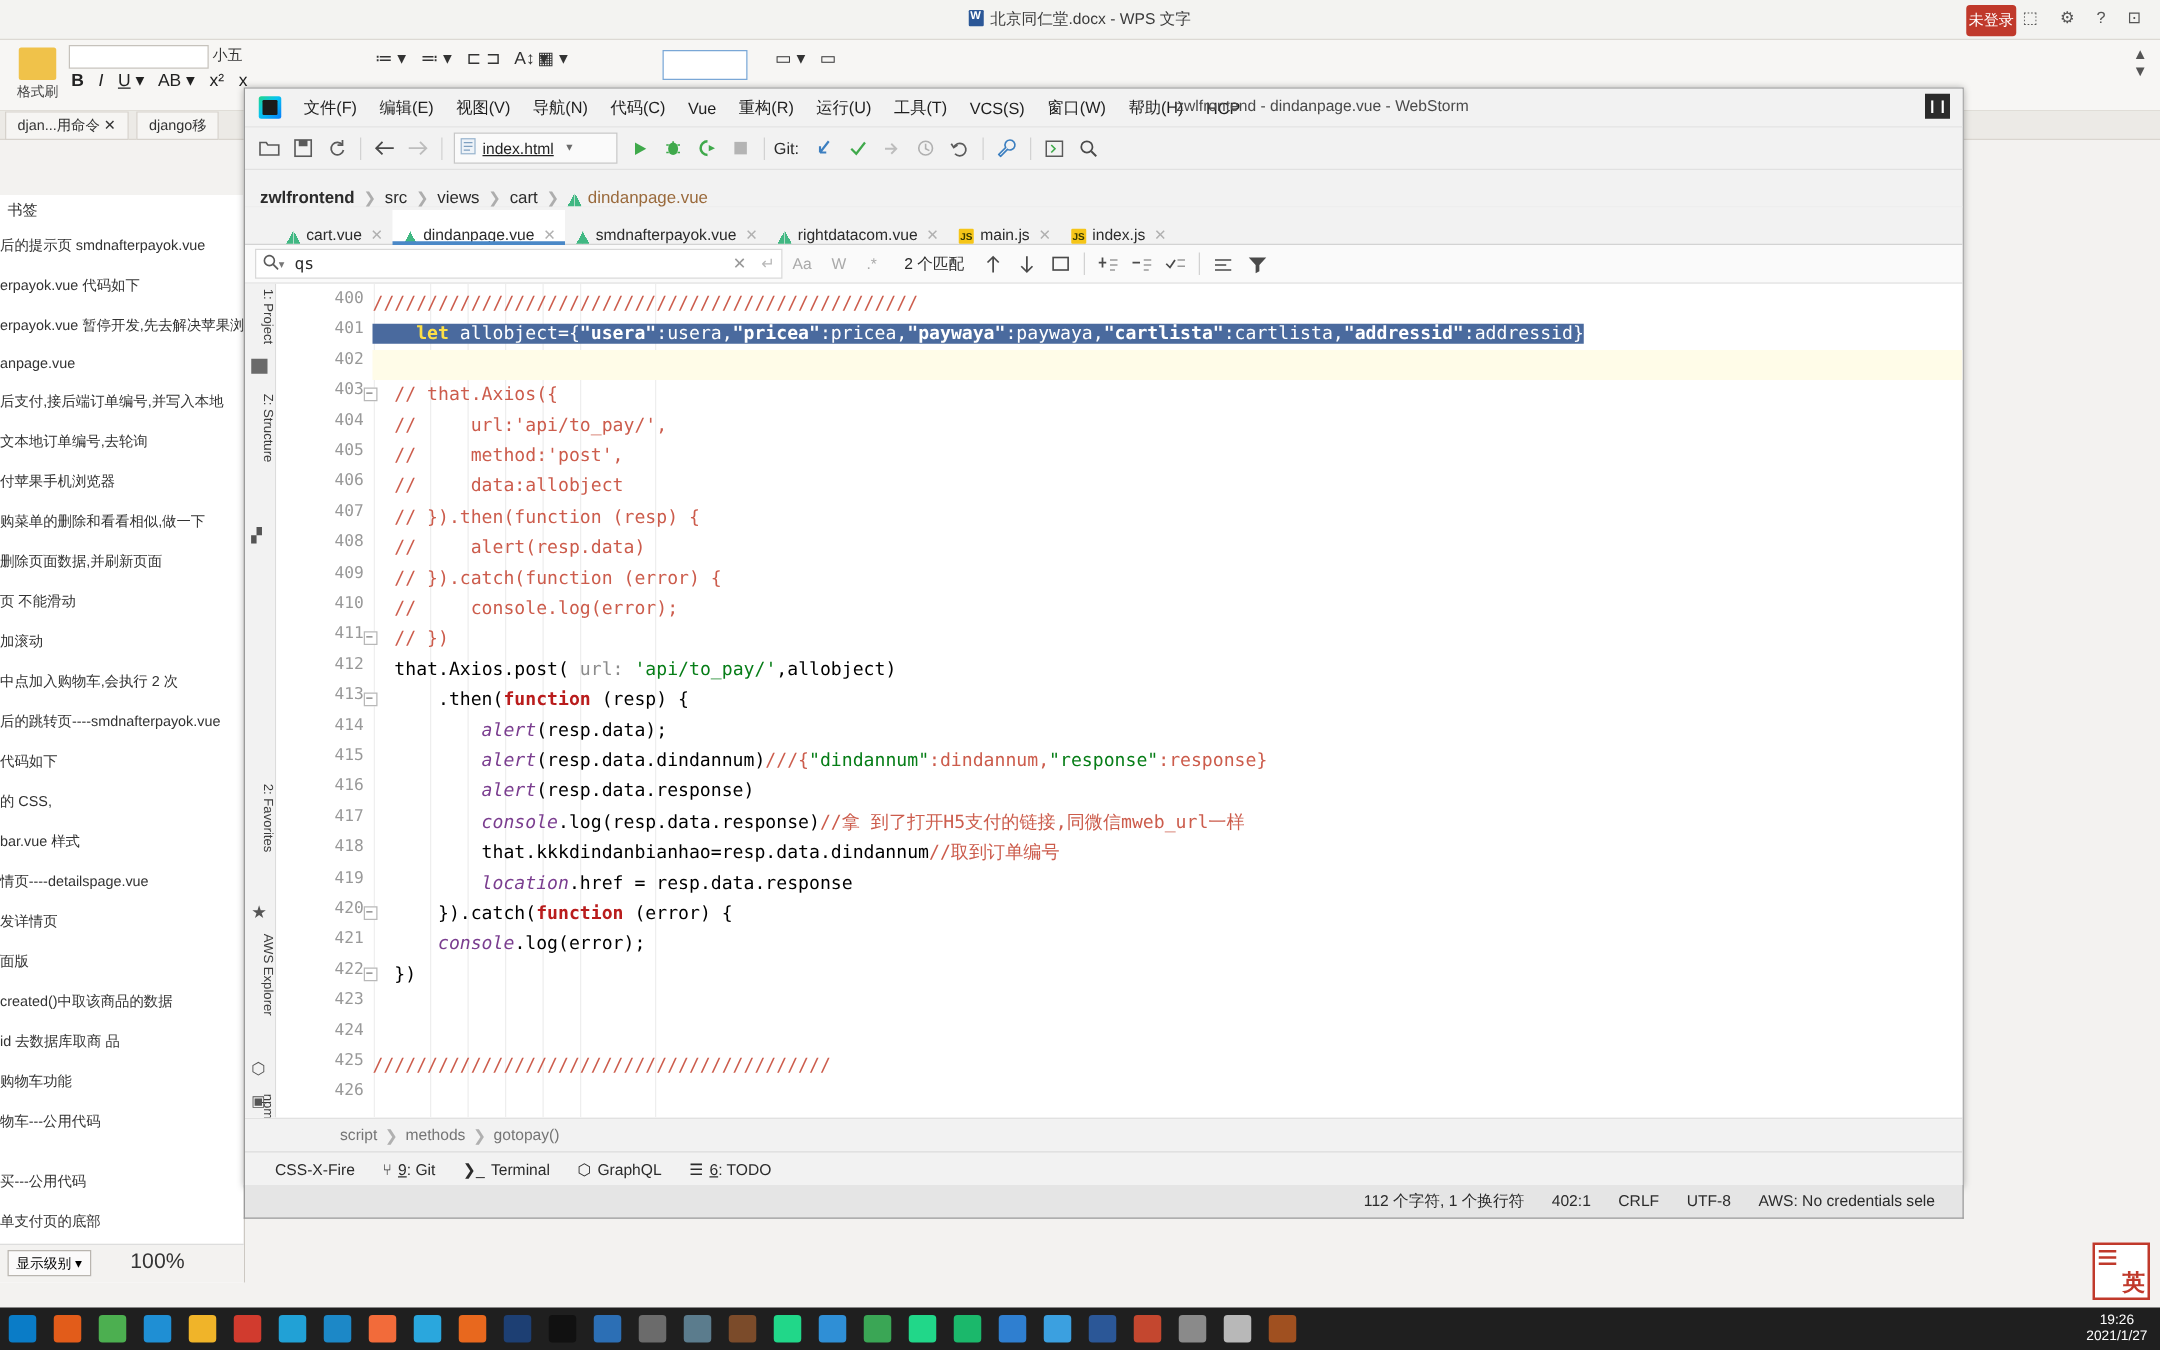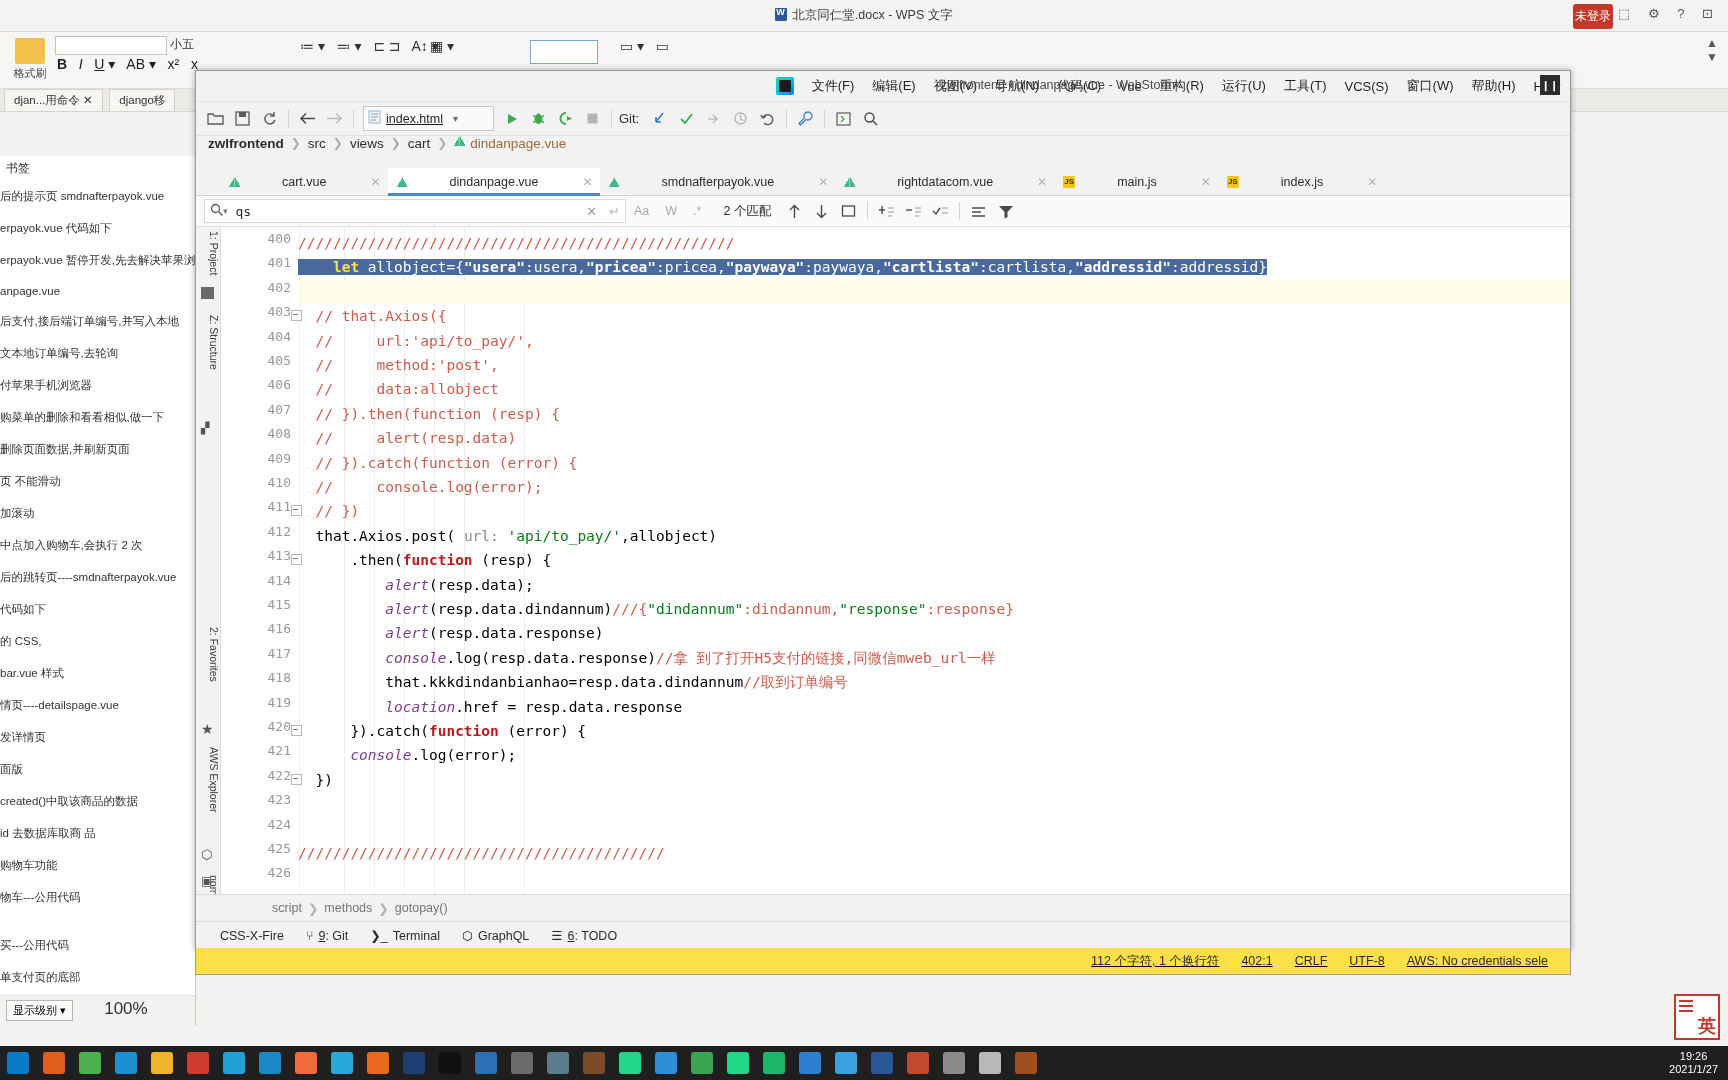--- a/index.html
+++ b/index.html
@@ -30,41 +30,41 @@
   #wps-zoom{position:absolute;left:0;bottom:54px;width:195px;height:30px;background:#f3f2f0;border-top:1px solid #ddd;}
   #wps-zoom .zsel{display:inline-block;border:1px solid #b9b5af;background:#fbfafa;font-size:11px;padding:2px 6px;margin:4px 0 0 6px;}
   
   #taskbar{position:absolute;left:0;right:0;bottom:0;height:34px;background:#1f1f1f;display:flex;align-items:center;}
   #taskbar .tb{width:36px;height:34px;display:flex;align-items:center;justify-content:center;}
   #taskbar .sq{width:22px;height:22px;border-radius:3px;}
   #tb-clock{margin-left:auto;color:#fff;font-size:11px;text-align:center;line-height:13px;padding-right:10px;}
   
   #ws{position:absolute;left:195px;top:70px;width:1374px;height:878px;background:#f2f2f2;
       border:1px solid #9a9a9a;box-shadow:0 0 6px rgba(0,0,0,.35);display:flex;flex-direction:column;}
-  #ws-menu{height:30px;display:flex;align-items:center;background:#f2f2f2;border-bottom:1px solid #e3e3e3;position:relative;justify-content:flex-end;}
+  #ws-menu{height:30px;display:flex;align-items:center;background:#f2f2f2;border-bottom:1px solid #e3e3e3;position:relative;}
   #ws-logo{width:18px;height:18px;margin:0 9px 0 11px;border-radius:2px;
            background:linear-gradient(135deg,#21d789 0%,#07c3f2 45%,#087cfa 100%);position:relative;}
   #ws-logo:after{content:"";position:absolute;left:3px;top:3px;width:12px;height:12px;background:#1b1b1b;border-radius:1px;}
   #ws-menu .mi{font-size:13px;color:#1f1f1f;padding:0 9px;white-space:nowrap;}
   #ws-wintitle{position:absolute;left:745px;top:7px;font-size:12.5px;color:#4a4a4a;}
   #ws-pause{position:absolute;right:10px;top:4px;width:20px;height:20px;background:#2b2b2b;color:#fff;font-size:10px;
             display:flex;align-items:center;justify-content:center;}
   #ws-toolbar{height:33px;display:flex;align-items:center;background:#f2f2f2;border-bottom:1px solid #e1e1e1;padding-left:6px;}
   .tbtn{width:27px;height:24px;display:flex;align-items:center;justify-content:center;}
   .tsep{width:1px;height:18px;background:#d2d2d2;margin:0 5px;}
   #runconfig{display:flex;align-items:center;height:23px;border:1px solid #c7c7c7;background:#fafafa;
              padding:0 5px 0 4px;margin:0 4px;min-width:120px;}
   #runconfig .rc-label{font-size:12.5px;color:#1f1f1f;margin:0 10px 0 5px;text-decoration:underline;}
-  #ws-breadcrumb{height:29px;display:flex;align-items:flex-start;background:#f2f2f2;padding-left:12px;border-bottom:1px solid #ededed;}
+  #ws-breadcrumb{height:29px;display:flex;align-items:flex-end;background:#f2f2f2;padding-left:12px;border-bottom:1px solid #ededed;}
   #ws-breadcrumb .crumb{font-size:13.5px;color:#2b2b2b;}
   #ws-breadcrumb .crumb.bold{font-weight:bold;}
   #ws-breadcrumb .crumb.file{color:#9a6a3c;}
   #ws-breadcrumb .sep{color:#adadad;margin:0 7px;font-size:12px;}
   #ws-tabs{height:29px;display:flex;align-items:flex-end;background:#f2f2f2;border-bottom:1px solid #d3d3d3;padding-left:24px;}
-  .etab{display:flex;align-items:center;height:27px;padding:0 7px 0 9px;font-size:12.5px;color:#2b2b2b;position:relative;gap:37px;}
+  .etab{display:flex;align-items:flex-end;height:27px;padding:0 7px 0 9px;font-size:12.5px;color:#2b2b2b;position:relative;}
   .etab.active{background:#fff;}
   .etab.active:after{content:"";position:absolute;left:0;right:0;bottom:-1px;height:3px;background:#4a88c7;}
   .etab .x{color:#b0b0b0;margin-left:7px;font-size:12px;}
   .vue-ico{width:11px;height:10px;margin-right:5px;
     background:linear-gradient(to bottom right,transparent 49.6%,#41b883 50%) ,
                linear-gradient(to bottom left,transparent 49.6%,#41b883 50%);
     background-size:50% 100%;background-repeat:no-repeat;background-position:left,right;}
   .js-ico{width:12px;height:12px;margin-right:5px;background:#f5c518;color:#3a3a00;font-size:8px;font-weight:bold;
           display:flex;align-items:center;justify-content:center;border-radius:1px;}
   #ws-find{height:30px;display:flex;align-items:center;background:#fafafa;border-bottom:1px solid #dcdcdc;padding-left:8px;}
@@ -93,22 +93,22 @@
   .hlrow{background:#fffce8;}
   .sel{background:#4a6a9e;color:#fff;}
   .sel .kw{color:#fde047;font-weight:bold;}
   .sel .str{color:#fff;font-weight:bold;}
   #ws-breadline{height:26px;background:#f2f2f2;border-top:1px solid #dcdcdc;display:flex;align-items:center;padding-left:76px;}
   #ws-breadline span{font-size:12.5px;color:#757575;}
   #ws-breadline .sep{margin:0 6px;color:#b0b0b0;}
   #ws-toolwin{height:27px;background:#f2f2f2;border-top:1px solid #dcdcdc;display:flex;align-items:center;padding-left:24px;}
   #ws-toolwin .tw{font-size:12.5px;color:#2b2b2b;margin-right:22px;display:flex;align-items:center;}
   #ws-toolwin .tw .u{text-decoration:underline;}
-  #ws-statusbar{position:absolute;left:195px;top:948px;width:1374px;height:26px;background:#fde047;
-                border:1px solid #9a9a9a;border-top:none;display:flex;align-items:center;text-decoration:underline;}
+  #ws-statusbar{position:absolute;left:195px;top:948px;width:1374px;height:26px;background:#e5e5e5;
+                border:1px solid #9a9a9a;border-top:none;display:flex;align-items:center;}
   #ws-statusbar .sb{font-size:12.5px;color:#2b2b2b;margin-right:22px;}
   #ime{position:absolute;right:8px;bottom:40px;width:42px;height:42px;border:2px solid #c0392b;background:#fff;}
   #ime .ch{position:absolute;right:2px;bottom:0px;color:#c0392b;font-size:18px;font-weight:bold;}
   #ime .bars{position:absolute;left:3px;top:4px;}
   #ime .bars i{display:block;width:14px;height:2px;background:#c0392b;margin-bottom:3px;}
 </style>
 </head>
 <body>
 
 <div id="wps">

